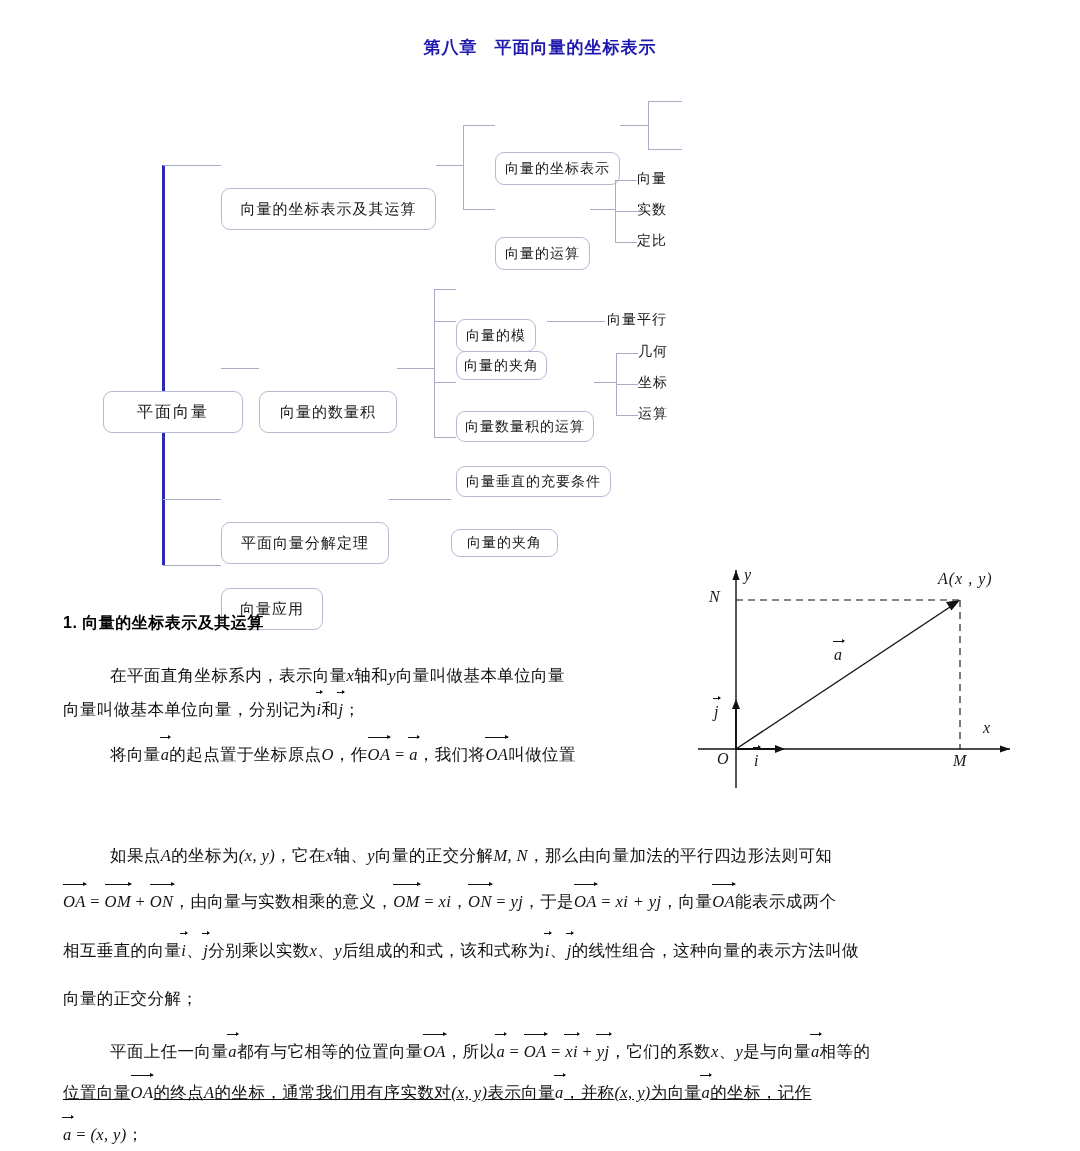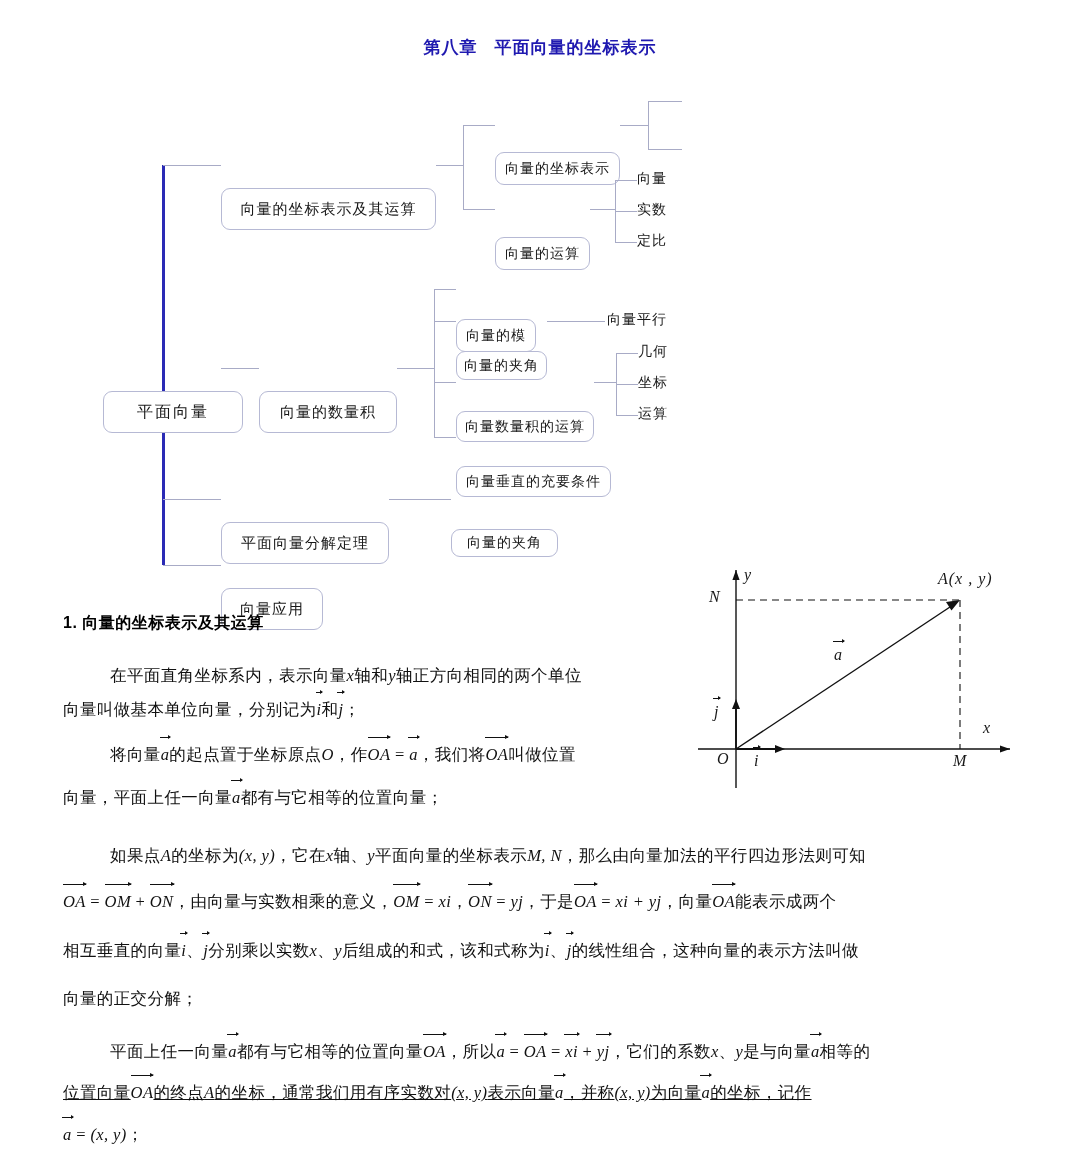--- a/index.html
+++ b/index.html
@@ -221,37 +221,34 @@
     </div>
     <div class="plain" style="left:66px;top:196px;font-size:16px;">
       <span class="vecsm"><span class="bar"></span><i class="mv">i</i></span>
     </div>
     <div class="plain" style="left:26px;top:147px;font-size:16px;">
       <span class="vecsm"><span class="bar"></span><i class="mv">j</i></span>
     </div>
   </div>
 
   <div class="para" style="left:110px;top:663px;">
-    <span>在平面直角坐标系内，表示向量</span><i class="mv">x</i><span>轴和</span><i class="mv">y</i><span>轴正方向相同的两个单位</span>
+    <span>在平面直角坐标系内，表示向量</span><i class="mv">x</i><span>轴和</span><i class="mv">y</i><span>向量叫做基本单位向量</span>
   </div>
 
   <div class="para" style="left:63px;top:697px;">
     <span>向量叫做基本单位向量，分别记为</span><span class="vecsm"><span class="bar"></span><i class="mv">i</i></span><span>和</span><span class="vecsm"><span class="bar"></span><i class="mv">j</i></span><span>；</span>
   </div>
 
   <div class="para" style="left:110px;top:742px;">
     <span>将向量</span><span class="vecsm"><span class="bar"></span><i class="mv">a</i></span><span>的起点置于坐标原点</span><i class="mv">O</i><span>，作</span><span class="vec"><span class="bar"></span><i class="mv">OA</i></span><span> = </span><span class="vecsm"><span class="bar"></span><i class="mv">a</i></span><span>，我们将</span><span class="vec"><span class="bar"></span><i class="mv">OA</i></span><span>叫做位置</span>
   </div>
 
-  <div class="para" style="left:63px;top:785px;">
-    <span>向量，平面上任一向量</span><span class="vecsm"><span class="bar"></span><i class="mv">a</i></span><span>都有与它相等的位置向量；</span>
-  </div>
 
   <div class="para" style="left:110px;top:843px;">
-    <span>如果点</span><i class="mv">A</i><span>的坐标为</span><i class="mv">(x, y)</i><span>，它在</span><i class="mv">x</i><span>轴、</span><i class="mv">y</i><span>平面向量的坐标表示</span><i class="mv">M, N</i><span>，那么由向量加法的平行四边形法则可知</span>
+    <span>如果点</span><i class="mv">A</i><span>的坐标为</span><i class="mv">(x, y)</i><span>，它在</span><i class="mv">x</i><span>轴、</span><i class="mv">y</i><span>向量的正交分解</span><i class="mv">M, N</i><span>，那么由向量加法的平行四边形法则可知</span>
   </div>
 
   <div class="para" style="left:63px;top:889px;">
     <span class="vec"><span class="bar"></span><i class="mv">OA</i></span><span> = </span><span class="vec"><span class="bar"></span><i class="mv">OM</i></span><span> + </span><span class="vec"><span class="bar"></span><i class="mv">ON</i></span><span>，由向量与实数相乘的意义，</span><span class="vec"><span class="bar"></span><i class="mv">OM</i></span><span> = </span><i class="mv">xi</i><span>，</span><span class="vec"><span class="bar"></span><i class="mv">ON</i></span><span> = </span><i class="mv">yj</i><span>，于是</span><span class="vec"><span class="bar"></span><i class="mv">OA</i></span><span> = </span><i class="mv">xi + yj</i><span>，向量</span><span class="vec"><span class="bar"></span><i class="mv">OA</i></span><span>能表示成两个</span>
   </div>
 
   <div class="para" style="left:63px;top:938px;">
     <span>相互垂直的向量</span><span class="vecsm"><span class="bar"></span><i class="mv">i</i></span><span>、</span><span class="vecsm"><span class="bar"></span><i class="mv">j</i></span><span>分别乘以实数</span><i class="mv">x</i><span>、</span><i class="mv">y</i><span>后组成的和式，该和式称为</span><span class="vecsm"><span class="bar"></span><i class="mv">i</i></span><span>、</span><span class="vecsm"><span class="bar"></span><i class="mv">j</i></span><span>的线性组合，这种向量的表示方法叫做</span>
   </div>
 

